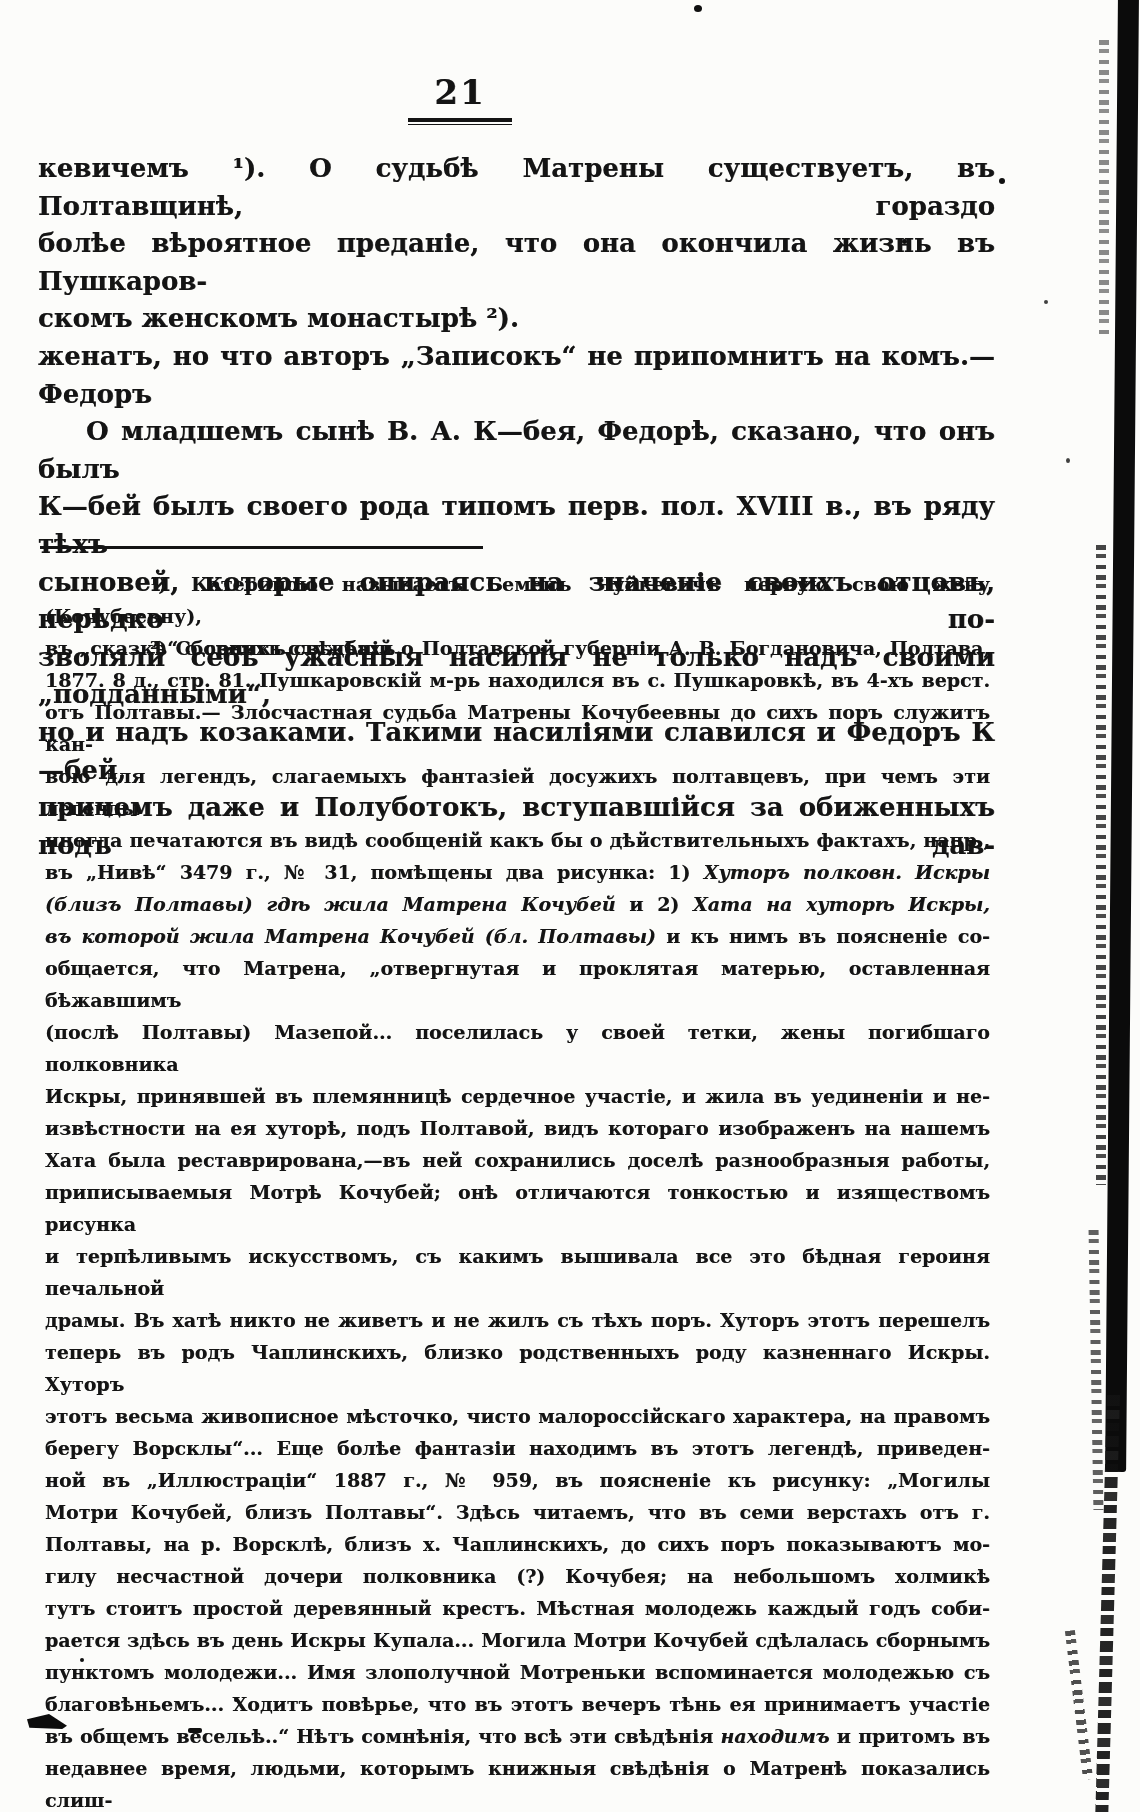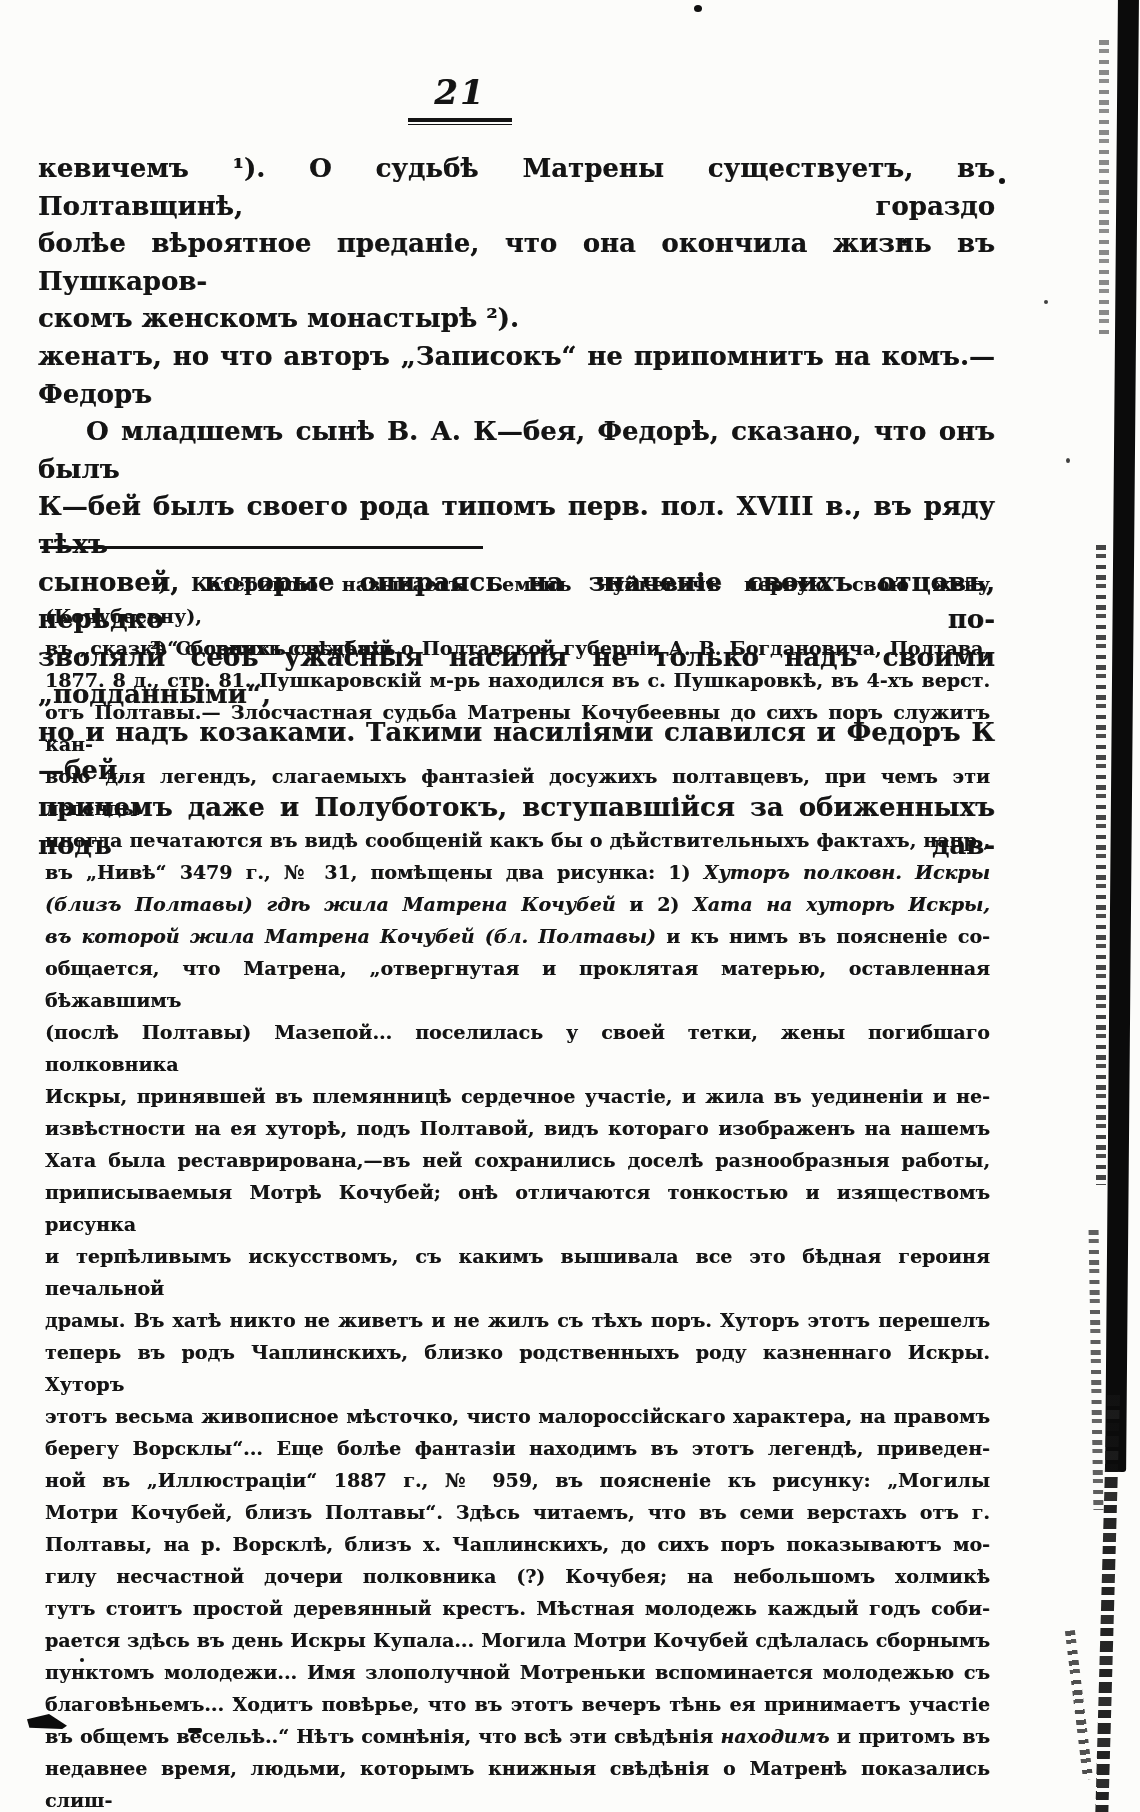--- a/index.html
+++ b/index.html
@@ -15,21 +15,20 @@
     color:var(--ink);
     overflow:hidden;
     position:relative;
   }
   .page{position:absolute;inset:0;}
 
   
   .pagenum-wrap{
     position:absolute;left:380px;top:72px;width:160px;
     text-align:center;
-    font-style:italic;
   }
   .pagenum-wrap .num{
     font-size:34px;font-weight:bold;letter-spacing:2px;
     text-shadow:0.4px 0.4px 0 rgba(0,0,0,.6);
   }
   .pagenum-rule{
     margin:6px auto 0 auto;width:104px;height:0;
     border-top:4px solid var(--ink);
     border-bottom:1.5px solid var(--ink);
     padding-top:2px;

